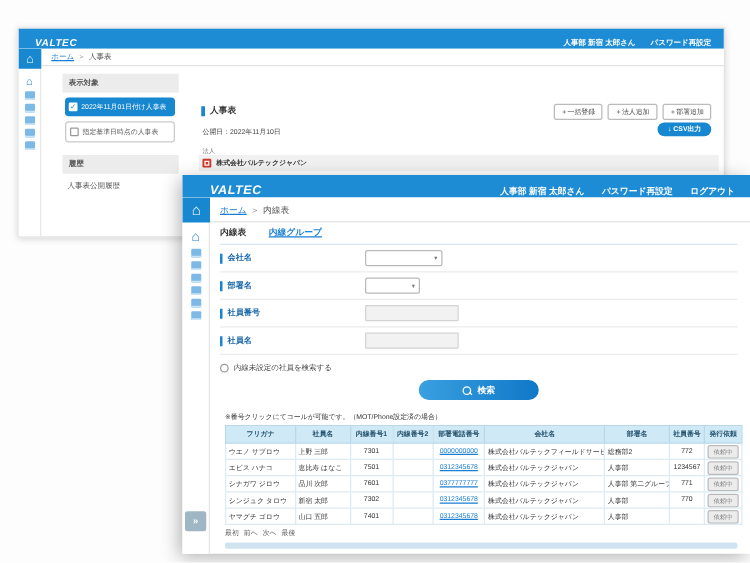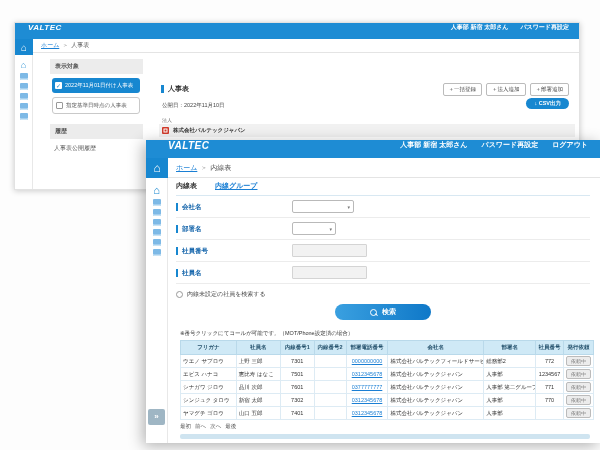--- a/index.html
+++ b/index.html
@@ -8,21 +8,21 @@
     position:relative; background:#fdfdfd; overflow:hidden;
     font-family:"Liberation Sans","DejaVu Sans",sans-serif; color:#333;
   }
   .window { position:absolute; background:#fff; }
   #back-window { left:14px; top:22px; width:566px; height:168px;
     box-shadow:0 1px 6px rgba(0,0,0,.20); border:1px solid #e2e2e2; }
   #front-window { left:146px; top:140px; width:454px; height:303px;
     box-shadow:-3px 3px 14px rgba(0,0,0,.30); }
 
   
-  .appbar { background:#1e8cd4; color:#fff; display:flex; align-items:flex-start; }
+  .appbar { background:#1e8cd4; color:#fff; display:flex; align-items:flex-end; }
   #back-window .appbar { height:16px; padding:0 10px 0 13px; }
   #front-window .appbar { height:18px; padding:0 12px 0 22px; }
   .brand { font-style:italic; font-weight:bold; letter-spacing:.5px; }
   #back-window .brand { font-size:8px; }
   #front-window .brand { font-size:10px; }
   .appbar-right { margin-left:auto; display:flex; align-items:center; font-weight:bold; }
   #back-window .appbar-right { gap:12px; font-size:6px; }
   #front-window .appbar-right { gap:14px; font-size:7px; }
   .appbar-right span { cursor:default; white-space:nowrap; }
 

